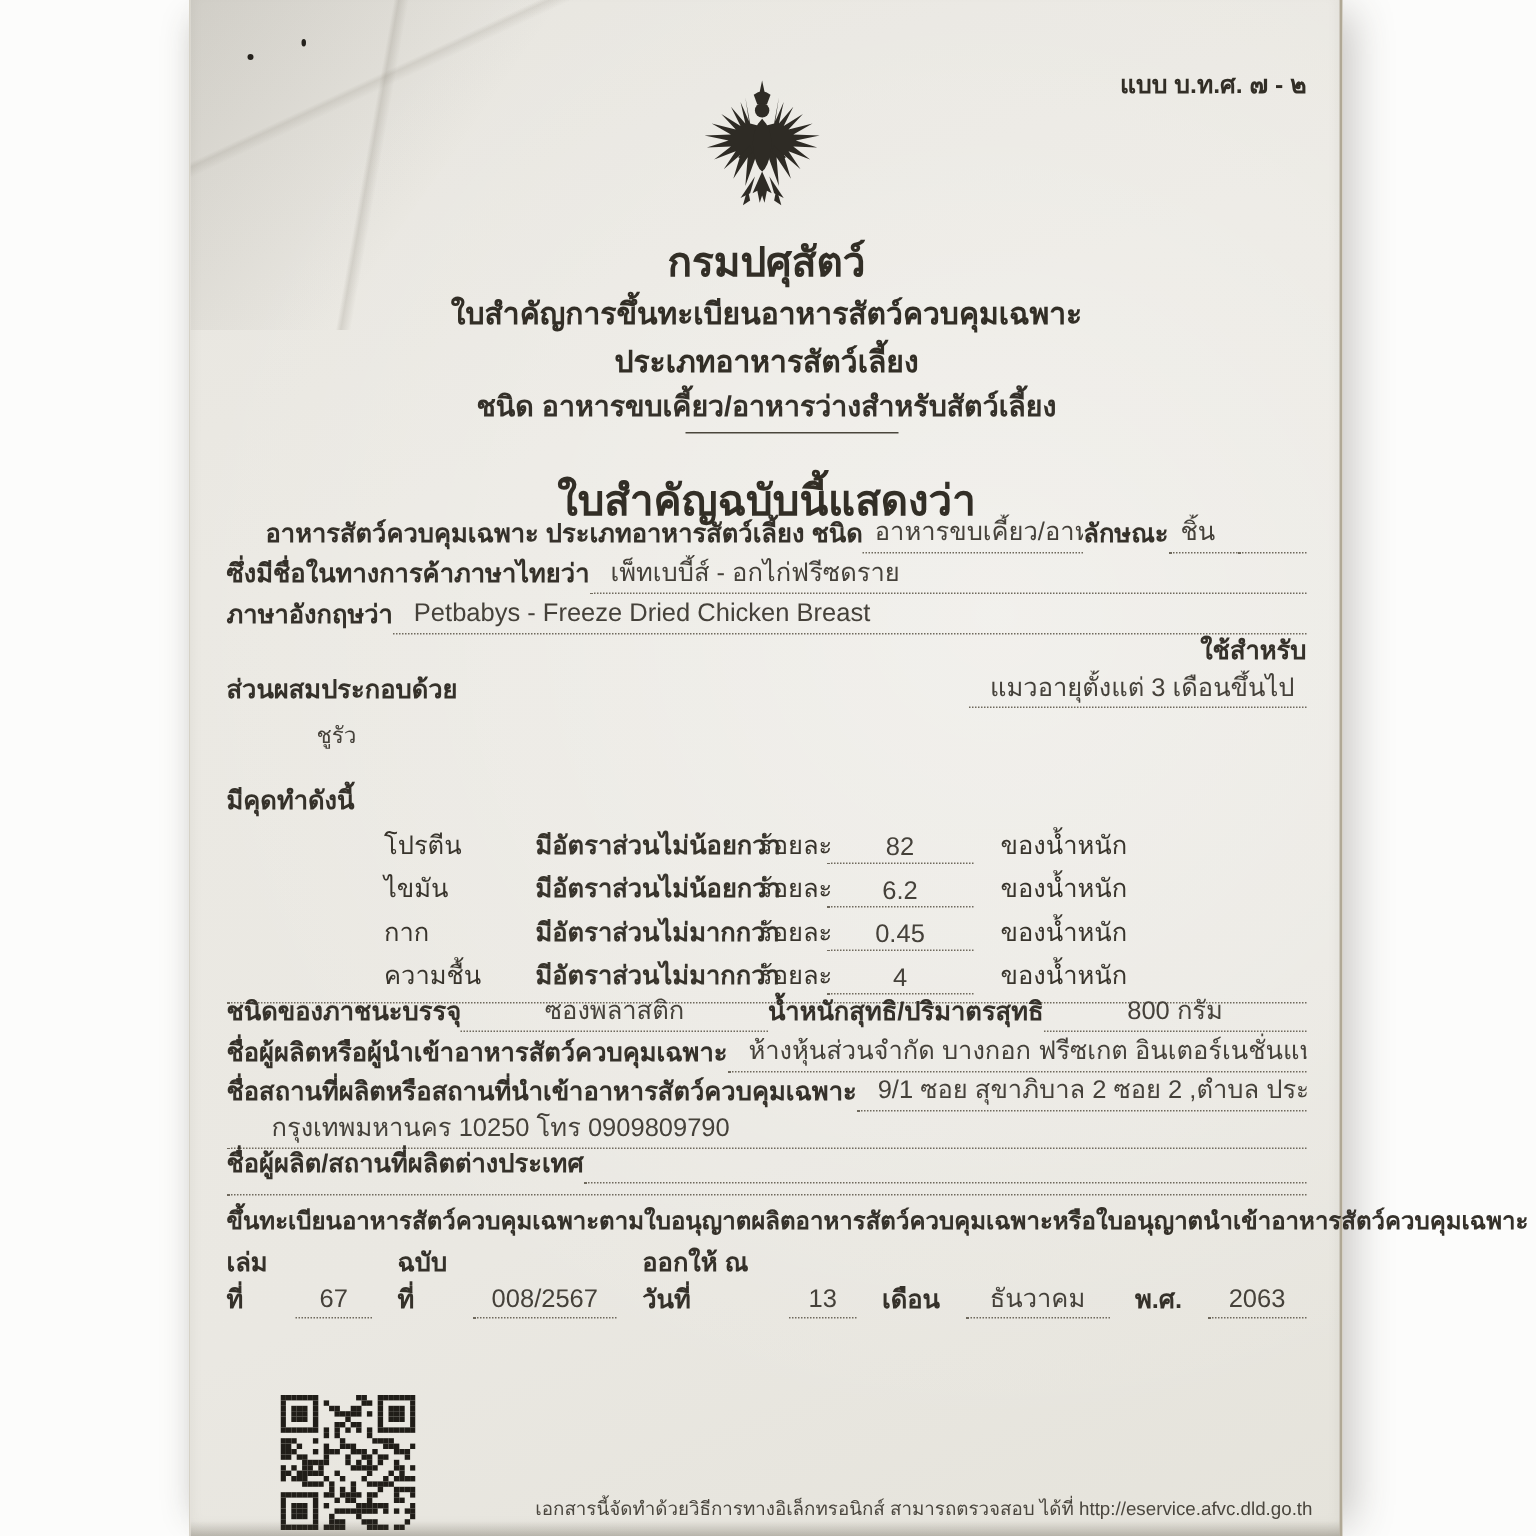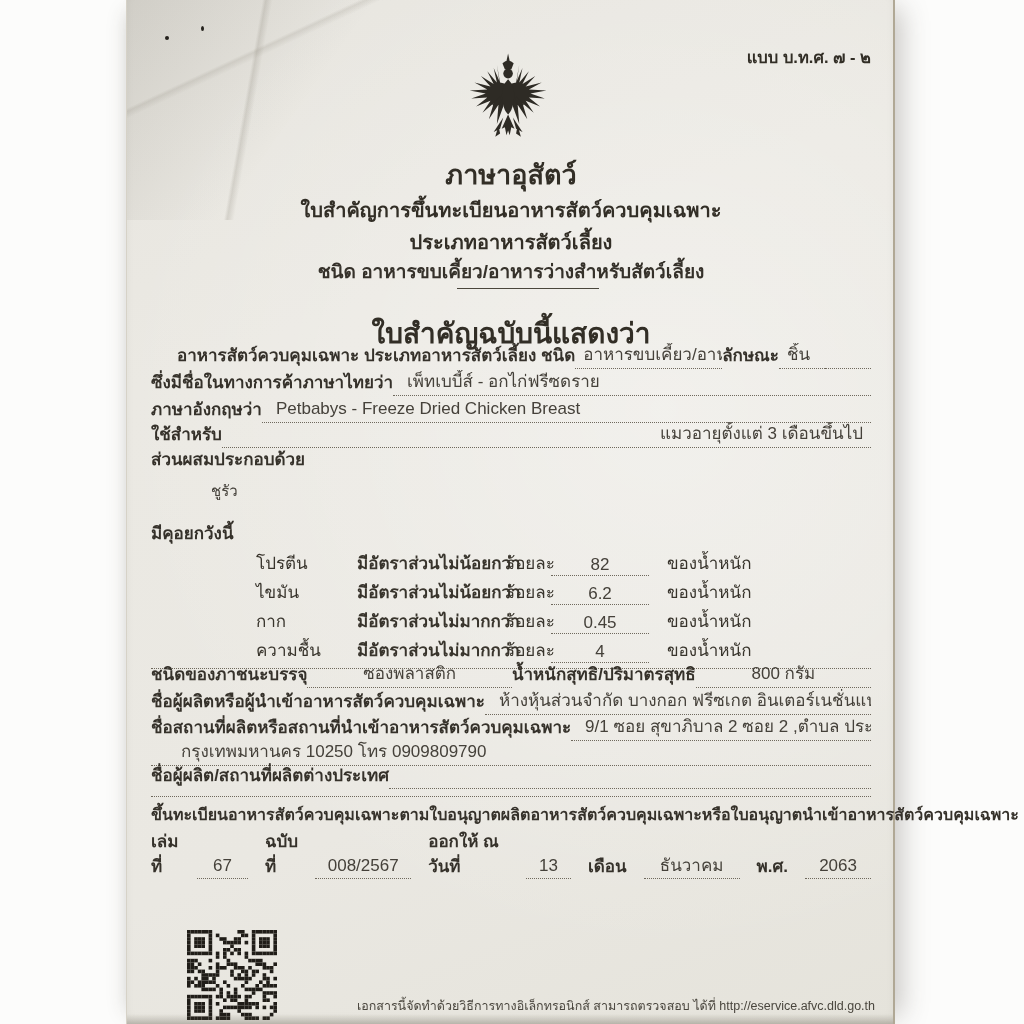--- a/index.html
+++ b/index.html
@@ -90,21 +90,21 @@
         <path d="M60 78 L52 96 L56 94 L58 104 L60 98 L62 104 L64 94 L68 96 Z"></path>
         <path d="M54 82 L42 100 L50 96 Z"></path>
         <path d="M66 82 L78 100 L70 96 Z"></path>
 
         <path d="M48 92 L44 106 L50 102 Z"></path>
         <path d="M72 92 L76 106 L70 102 Z"></path>
       </g>
     </svg>
   </div>
 
-  <div class="line center b" style="top:156px;font-size:27px;">ภาษาอุสัตว์</div>
+  <div class="line center b" style="top:156px;font-size:27px;">กรมปศุสัตว์</div>
 
   <div class="line center b" style="top:196px;font-size:20px;">ใบสำคัญการขึ้นทะเบียนอาหารสัตว์ควบคุมเฉพาะ</div>
 
   <div class="line center b" style="top:228px;font-size:20px;">ประเภทอาหารสัตว์เลี้ยง</div>
 
   <div class="line center sb" style="top:258px;font-size:19px;">ชนิด อาหารขบเคี้ยว/อาหารว่างสำหรับสัตว์เลี้ยง</div>
 
   <div class="underline-solid" style="left:330px;top:288px;width:142px;"></div>
 
 
@@ -121,30 +121,30 @@
   <div class="line" style="top:397px;">
     <span class="sb" style="white-space:nowrap;">ภาษาอังกฤษว่า</span>
     <span class="fill val" style="text-align:left;padding-left:14px;">Petbabys - Freeze Dried Chicken Breast</span>
   </div>
 
   <div class="line" style="top:370px;">
     <span class="sb" style="white-space:nowrap;">ซึ่งมีชื่อในทางการค้าภาษาไทยว่า</span>
     <span class="fill val" style="text-align:left;padding-left:14px;">เพ็ทเบบี้ส์ - อกไก่ฟรีซดราย</span>
   </div>
 
-  <div class="line" style="top:422px;">
+  <div class="line" style="top:422px;flex-direction:column;">
     <span class="sb" style="white-space:nowrap;">ใช้สำหรับ</span>
     <span class="fill val" style="text-align:right;padding-left:14px;">แมวอายุตั้งแต่ 3 เดือนขึ้นไป</span>
   </div>
 
   <div class="line sb" style="top:448px;">ส่วนผสมประกอบด้วย</div>
 
   <div class="line val" style="top:480px;left:84px;font-size:15px;">ชูรัว</div>
 
-  <div class="line sb" style="top:522px;">มีคุอยกวังนี้</div>
+  <div class="line sb" style="top:522px;">มีคุดทำดังนี้</div>
 
   <div class="qrow" style="top:550px;">
     <span class="qname">โปรตีน</span>
     <span class="qcond">มีอัตราส่วนไม่น้อยกว่า</span>
     <span class="qpct">ร้อยละ</span>
     <span class="qval">82</span>
     <span class="qunit">ของน้ำหนัก</span>
   </div>
   <div class="qrow" style="top:579px;">
     <span class="qname">ไขมัน</span>

